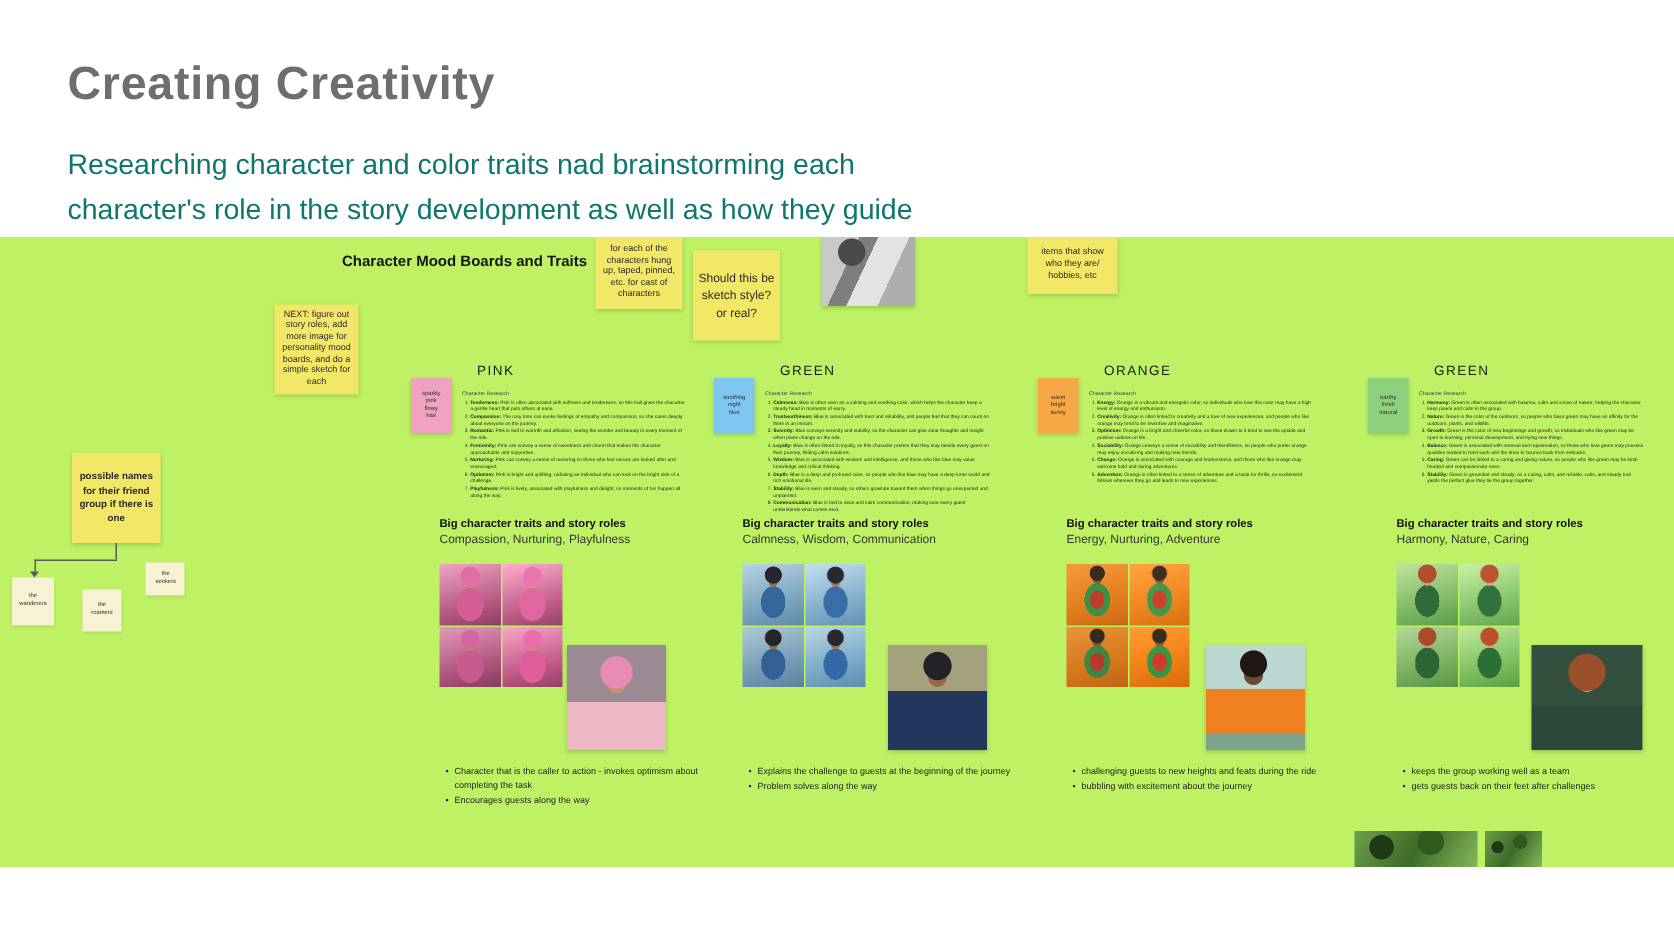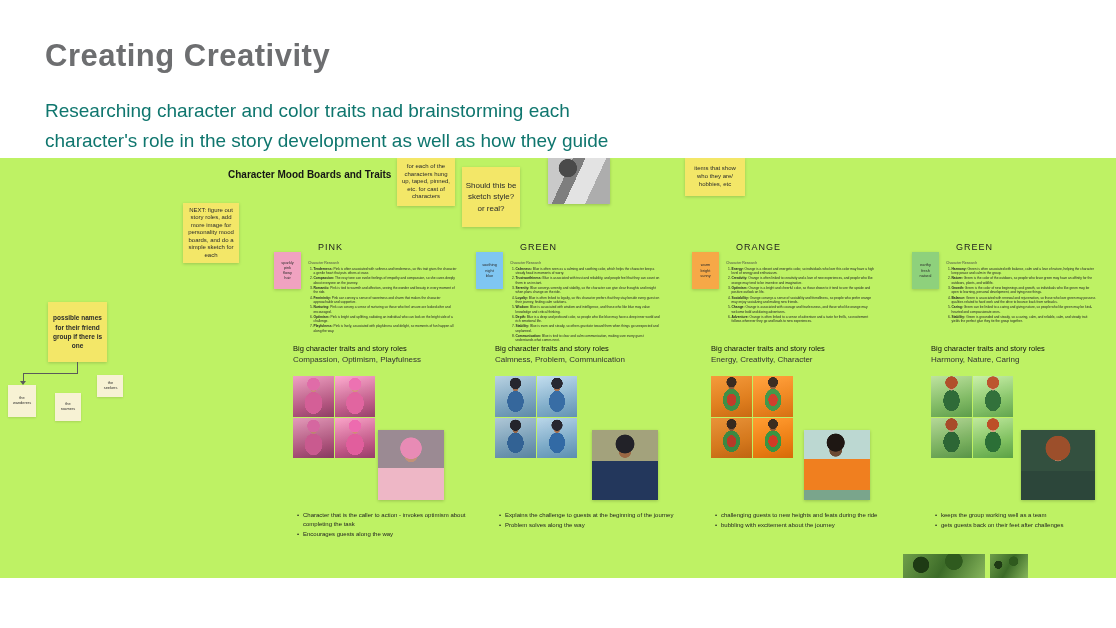--- a/index.html
+++ b/index.html
@@ -71,21 +71,21 @@
   }
   .palette{left:-34px;top:94px;width:27px;height:37px;padding:1px;}
   .pal-0{background:#f0a2c0;} .pal-1{background:#7fc6f2;}
   .pal-2{background:#f6a847;} .pal-3{background:#8ed17c;}
   .palette .micro{width:40px;}
   .research{position:absolute;left:0;top:103px;width:150px;height:80px;overflow:visible;}
   .research-inner{width:300px;transform:scale(.5);transform-origin:0 0;color:#222;}
   .research-title{font-size:7px;color:#444;margin-bottom:3px;}
   .research-inner ol{margin:0;padding-left:11px;font-size:6.5px;line-height:1.4;}
   .research-inner li{margin-bottom:1px;}
-  .traits-heading{position:absolute;left:-15px;top:186px;font-size:7.5px;font-weight:400;color:#101010;}
+  .traits-heading{position:absolute;left:-15px;top:186px;font-size:7.5px;font-weight:700;color:#101010;}
   .traits-line{position:absolute;left:-15px;top:197px;font-size:8px;color:#333;}
   .mood-grid{
     position:absolute;left:-15px;top:218px;width:82px;height:82px;
     display:grid;grid-template-columns:1fr 1fr;grid-template-rows:1fr 1fr;gap:1px;
   }
   .tile{width:100%;height:100%;}
   .tile:nth-child(2){filter:brightness(1.06);}
   .tile:nth-child(3){filter:brightness(.95);}
   .tile:nth-child(4){filter:brightness(1.02) saturate(1.1);}
   .grid-0 .tile{background:
@@ -183,21 +183,21 @@
             <li><b>Compassion: </b>The rosy tone can evoke feelings of empathy and compassion, so she cares deeply about everyone on the journey.</li>
             <li><b>Romantic: </b>Pink is tied to warmth and affection, seeing the wonder and beauty in every moment of the ride.</li>
             <li><b>Femininity: </b>Pink can convey a sense of sweetness and charm that makes the character approachable and supportive.</li>
             <li><b>Nurturing: </b>Pink can convey a sense of nurturing so those who feel unsure are looked after and encouraged.</li>
             <li><b>Optimism: </b>Pink is bright and uplifting, radiating an individual who can look on the bright side of a challenge.</li>
             <li><b>Playfulness: </b>Pink is lively, associated with playfulness and delight, so moments of fun happen all along the way.</li>
           </ol>
       </div>
     </div>
     <div class="traits-heading">Big character traits and story roles</div>
-    <div class="traits-line">Compassion, Optimism, Playfulness</div>
+    <div class="traits-line">Compassion, Nurturing, Playfulness</div>
     <div class="mood-grid grid-0">
       <div class="tile"></div>
       <div class="tile"></div>
       <div class="tile"></div>
       <div class="tile"></div>
     </div>
     <div class="photo photo-0"></div>
     <ul class="bullets">
         <li>Character that is the caller to action - invokes optimism about completing the task</li>
         <li>Encourages guests along the way</li>
@@ -218,21 +218,21 @@
             <li><b>Serenity: </b>Blue conveys serenity and stability, so the character can give clear thoughts and insight when plans change on the ride.</li>
             <li><b>Loyalty: </b>Blue is often linked to loyalty, so this character prefers that they stay beside every guest on their journey, finding calm solutions.</li>
             <li><b>Wisdom: </b>Blue is associated with wisdom and intelligence, and those who like blue may value knowledge and critical thinking.</li>
             <li><b>Depth: </b>Blue is a deep and profound color, so people who like blue may have a deep inner world and rich emotional life.</li>
             <li><b>Stability: </b>Blue is even and steady, so others gravitate toward them when things go unexpected and unplanned.</li>
             <li><b>Communication: </b>Blue is tied to clear and calm communication, making sure every guest understands what comes next.</li>
           </ol>
       </div>
     </div>
     <div class="traits-heading">Big character traits and story roles</div>
-    <div class="traits-line">Calmness, Problem, Communication</div>
+    <div class="traits-line">Calmness, Wisdom, Communication</div>
     <div class="mood-grid grid-1">
       <div class="tile"></div>
       <div class="tile"></div>
       <div class="tile"></div>
       <div class="tile"></div>
     </div>
     <div class="photo photo-1"></div>
     <ul class="bullets">
         <li>Explains the challenge to guests at the beginning of the journey</li>
         <li>Problem solves along the way</li>
@@ -251,21 +251,21 @@
             <li><b>Energy: </b>Orange is a vibrant and energetic color, so individuals who love this color may have a high level of energy and enthusiasm.</li>
             <li><b>Creativity: </b>Orange is often linked to creativity and a love of new experiences, and people who like orange may tend to be inventive and imaginative.</li>
             <li><b>Optimism: </b>Orange is a bright and cheerful color, so those drawn to it tend to see the upside and positive outlook on life.</li>
             <li><b>Sociability: </b>Orange conveys a sense of sociability and friendliness, so people who prefer orange may enjoy socializing and making new friends.</li>
             <li><b>Change: </b>Orange is associated with courage and fearlessness, and those who like orange may welcome bold and daring adventures.</li>
             <li><b>Adventure: </b>Orange is often linked to a sense of adventure and a taste for thrills, so excitement follows wherever they go and leads to new experiences.</li>
           </ol>
       </div>
     </div>
     <div class="traits-heading">Big character traits and story roles</div>
-    <div class="traits-line">Energy, Creativity, Character</div>
+    <div class="traits-line">Energy, Nurturing, Adventure</div>
     <div class="mood-grid grid-2">
       <div class="tile"></div>
       <div class="tile"></div>
       <div class="tile"></div>
       <div class="tile"></div>
     </div>
     <div class="photo photo-2"></div>
     <ul class="bullets">
         <li>challenging guests to new heights and feats during the ride</li>
         <li>bubbling with excitement about the journey</li>

